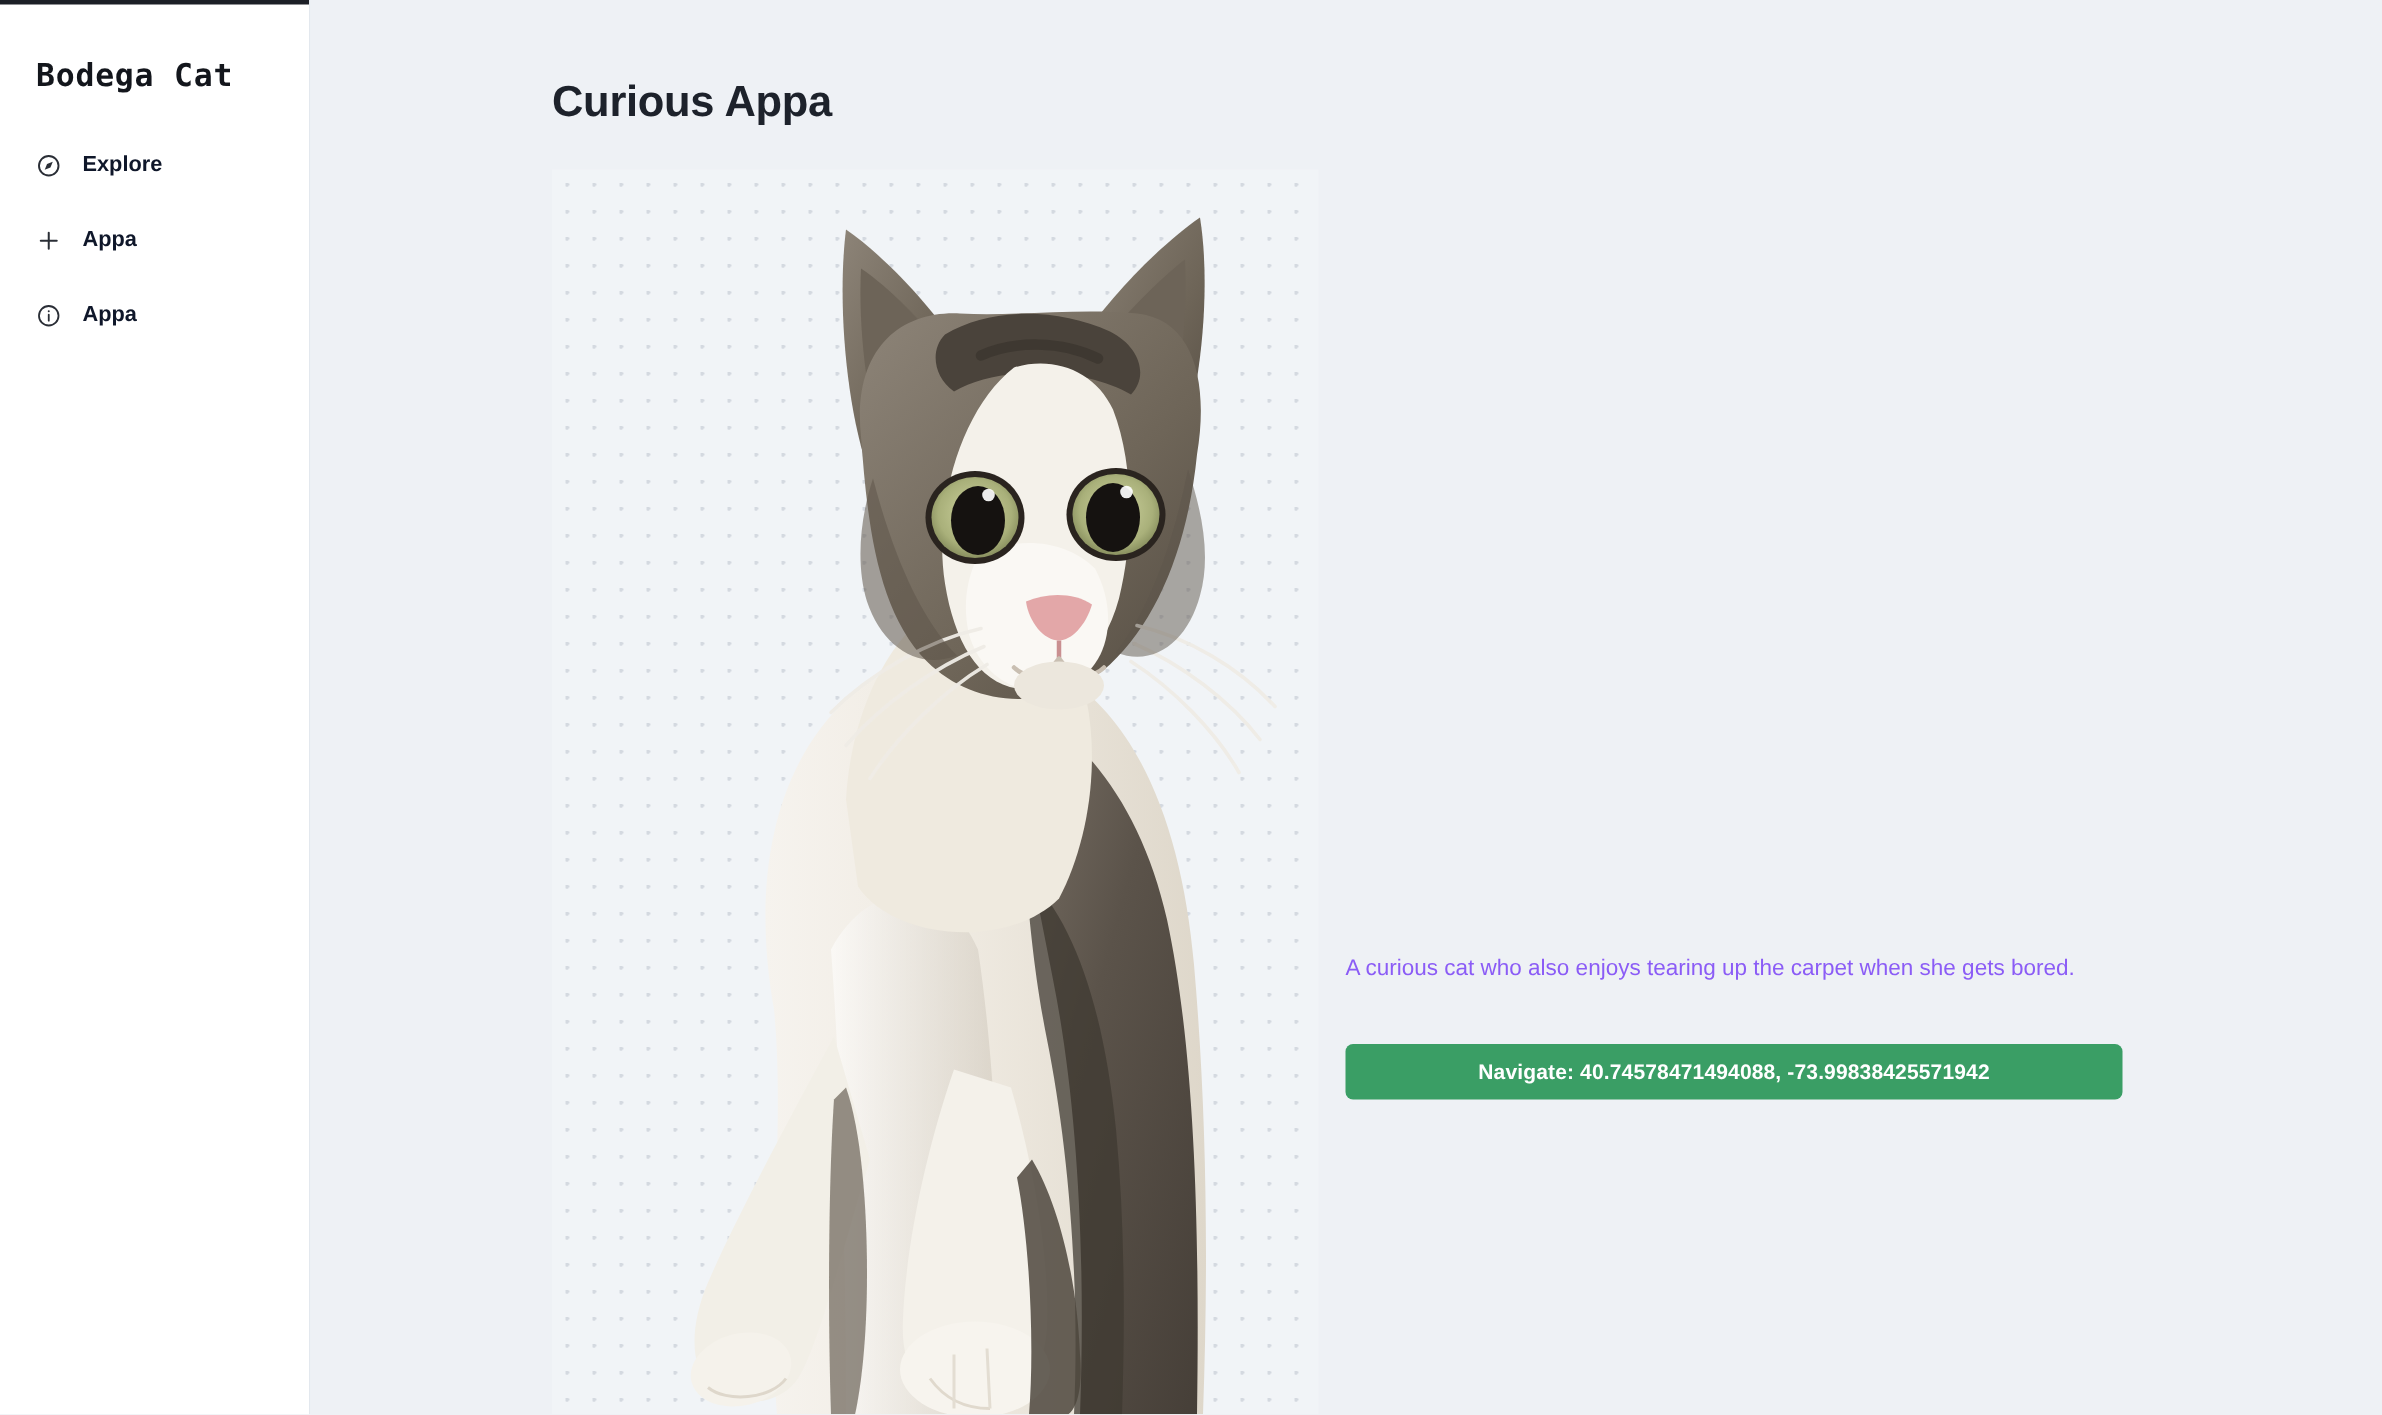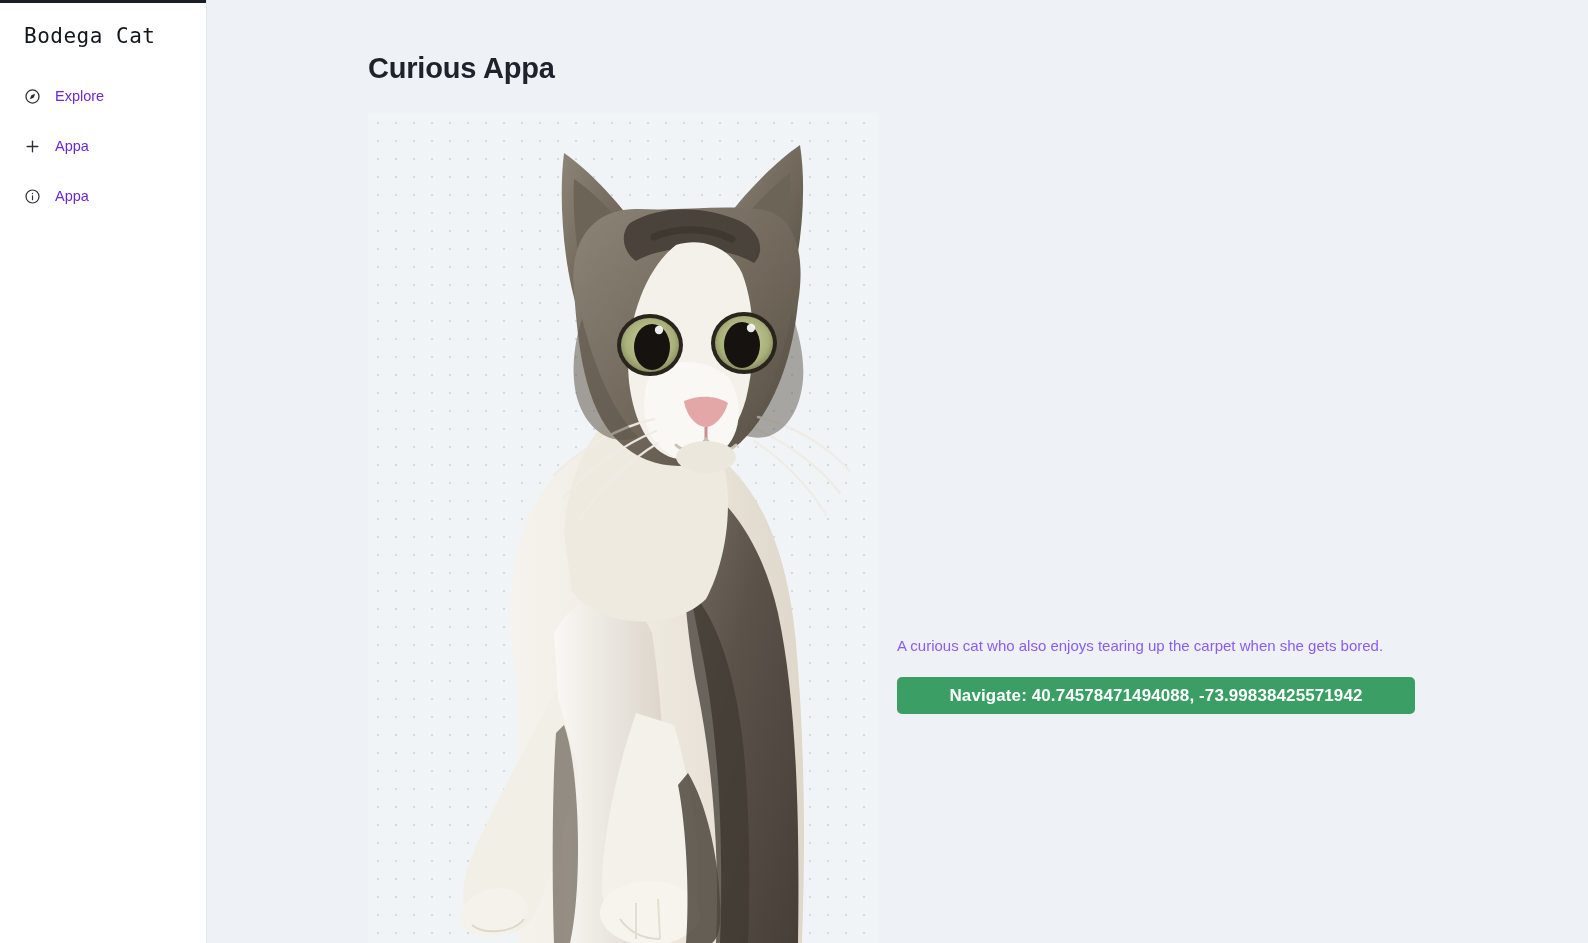--- a/index.html
+++ b/index.html
@@ -28,24 +28,24 @@
   #sidebar::before{
     content:"";
     position:absolute;
     top:0; left:0; right:0;
     height:3px;
     background:#1c1f26;
   }
   .brand {
     font-family: "DejaVu Sans Mono", "Liberation Mono", monospace;
     font-size: 21px;
-    font-weight: normal;
+    font-weight: bold;
     letter-spacing: 0.5px;
     color: #13161c;
-    padding: 24px 0 0 24px;
+    padding: 38px 0 0 24px;
   }
   .nav {
     margin-top: 31px;
     padding: 0 14px;
   }
   .nav-item {
     display: flex;
     align-items: center;
     gap: 14px;
     height: 34px;
@@ -58,22 +58,23 @@
     width: 17px;
     height: 17px;
     flex: 0 0 17px;
     display: flex;
     align-items: center;
     justify-content: center;
     color: #2a2e36;
   }
   .nav-label {
     font-size: 14.5px;
-    color: #6d28d9;
+    color: #0f172a;
     line-height: 1;
+    font-weight: bold;
   }
 
   
   #main {
     flex: 1 1 auto;
     height: 943px;
     position: relative;
     background: #eef1f5;
     overflow: hidden;
   }
@@ -117,28 +118,28 @@
     width: 560px;
   }
   #description {
     font-size: 15px;
     color: #8b5cf6;
     line-height: 1.45;
     white-space: nowrap;
   }
   #navigate-button {
     display: block;
-    margin-top: 20px;
+    margin-top: 39px;
     width: 518px;
     height: 37px;
     line-height: 37px;
     text-align: center;
     background: #3a9e65;
     color: #ffffff;
-    font-size: 17px;
+    font-size: 14px;
     font-weight: bold;
     border: none;
     border-radius: 5px;
     cursor: pointer;
     letter-spacing: 0.1px;
     font-family: "Liberation Sans", sans-serif;
   }
 </style>
 </head>
 <body>

